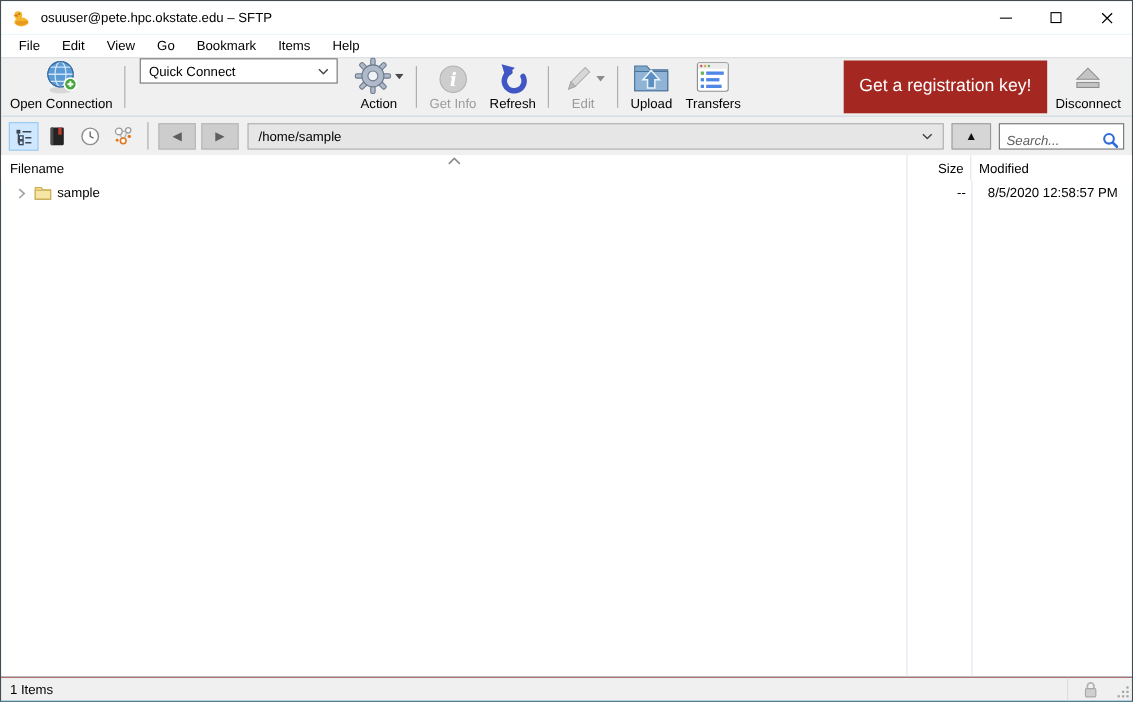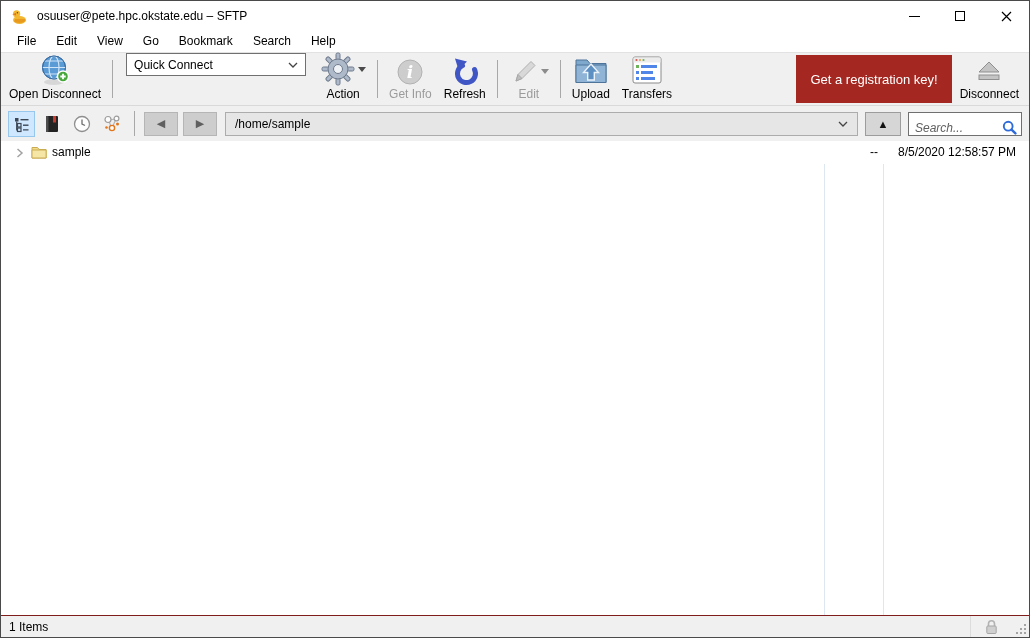--- a/index.html
+++ b/index.html
@@ -25,21 +25,21 @@
   
   .toolbar { height:54px; flex:0 0 54px; background:#f0f0f0; border-top:1px solid #e2e2e2; border-bottom:1px solid #d9d9d9; display:flex; align-items:stretch; padding:0 4px 0 2px; }
   .tb-btn { display:flex; flex-direction:column; align-items:center; justify-content:flex-end; padding:3px 6px; }
   .tb-icon-row { flex:1; display:flex; align-items:center; justify-content:center; gap:2px; }
   .tb-label { line-height:15px; white-space:nowrap; }
   .tb-label.disabled { color:#9b9b9b; }
   .tb-sep { width:1px; background:#a8a8a8; margin:7px 5px; }
   .combo-wrap { display:flex; align-items:flex-start; padding:0 8px; }
   .combo { width:180px; height:23px; background:#fff; border:1px solid #707070; display:flex; align-items:center; padding:0 7px; font-size:12px; }
   .combo .combo-text { flex:1; }
-  .reg-btn { margin-left:auto; align-self:stretch; margin-top:2px; margin-bottom:2px; background:#a42821; color:#fff; font-size:13px; padding:0 14px; display:flex; align-items:center; border:none; cursor:pointer; white-space:nowrap; }
+  .reg-btn { margin-left:auto; align-self:stretch; margin-top:2px; margin-bottom:2px; background:#a42821; color:#fff; font-size:16px; padding:0 14px; display:flex; align-items:center; border:none; cursor:pointer; white-space:nowrap; }
 
   
   .navbar { height:35px; flex:0 0 35px; background:#f0f0f0; display:flex; align-items:center; padding:0 7px; }
   .view-btn { width:27px; height:26px; display:flex; align-items:center; justify-content:center; margin-right:3px; border:1px solid transparent; }
   .view-btn.selected { background:#cfe8ff; border:1px solid #98c7ee; }
   .nav-sep { width:1px; height:25px; background:#a8a8a8; margin:0 9px 0 6px; }
   .nav-arrow { width:34px; height:24px; background:#cdcdcd; border:1px solid #b5b5b5; color:#5f5f5f; display:flex; align-items:center; justify-content:center; font-size:11px; margin-right:5px; }
   .path-combo { flex:1; height:24px; background:#e6e6e6; border:1px solid #acacac; display:flex; align-items:center; padding:0 9px; margin:0 7px 0 3px; }
   .path-combo .path-text { flex:1; }
   .up-btn { width:36px; height:24px; background:#d6d6d6; border:1px solid #9c9c9c; display:flex; align-items:center; justify-content:center; font-size:11px; color:#111; }
@@ -99,39 +99,39 @@
       </div>
     </div>
   </div>
 
   <div class="menubar">
     <span class="menu-item">File</span>
     <span class="menu-item">Edit</span>
     <span class="menu-item">View</span>
     <span class="menu-item">Go</span>
     <span class="menu-item">Bookmark</span>
-    <span class="menu-item">Search</span>
+    <span class="menu-item">Items</span>
     <span class="menu-item">Help</span>
   </div>
 
   <div class="toolbar">
 
     <div class="tb-btn">
       <div class="tb-icon-row">
         <svg width="34" height="34" viewBox="0 0 34 34">
           <ellipse cx="16" cy="29" rx="10" ry="3" fill="#d7d7d7"></ellipse>
           <circle cx="16" cy="14.5" r="11.5" fill="#5b9bd5" stroke="#3a6ea5"></circle>
           <ellipse cx="16" cy="14.5" rx="5" ry="11.5" fill="none" stroke="#cfe4f7" stroke-width="1.2"></ellipse>
           <path d="M4.5 14.5 h23 M6.5 8 h19 M6.5 21 h19" stroke="#cfe4f7" stroke-width="1.2" fill="none"></path>
           <circle cx="16" cy="14.5" r="11.5" fill="none" stroke="#3a6ea5"></circle>
           <circle cx="25" cy="23.5" r="5.5" fill="#46a83c" stroke="#fff" stroke-width="1.4"></circle>
           <path d="M25 20.8 v5.4 M22.3 23.5 h5.4" stroke="#fff" stroke-width="1.8"></path>
         </svg>
       </div>
-      <div class="tb-label">Open Disconnect</div>
+      <div class="tb-label">Open Connection</div>
     </div>
 
     <div class="tb-sep"></div>
 
     <div class="combo-wrap">
       <div class="combo">
         <span class="combo-text">Quick Connect</span>
         <svg width="10" height="6" viewBox="0 0 10 6">
             <polyline points="1,1 5,5 9,1" fill="none" stroke="#444" stroke-width="1.3"></polyline>
           </svg>
@@ -301,20 +301,28 @@
         <circle cx="6.2" cy="6.2" r="4.4" fill="none" stroke="#2f6bd8" stroke-width="1.9"></circle>
         <path d="M9.6 9.6 L13.4 13.4" stroke="#2f6bd8" stroke-width="2.4" stroke-linecap="round"></path>
       </svg>
     </div>
   </div>
 
   <div class="browser">
     <div class="col-line c1"></div>
     <div class="col-line c2"></div>
 
+    <div class="header-row">
+      <svg class="sort-caret" width="12" height="7" viewBox="0 0 12 7">
+          <polyline points="1,6 6,1 11,6" fill="none" stroke="#8a8a8a" stroke-width="1.4"></polyline>
+        </svg>
+      <div class="h-filename">Filename</div>
+      <div class="h-size">Size</div>
+      <div class="h-modified">Modified</div>
+    </div>
 
     <div class="file-row">
       <div class="cell-name">
         <span class="expander">
           <svg width="8" height="12" viewBox="0 0 8 12">
               <polyline points="1.5,2 6,6 1.5,10" fill="none" stroke="#a2a2a2" stroke-width="1.5"></polyline>
             </svg>
         </span>
         <svg class="folder" width="16" height="14" viewBox="0 0 16 14">
           <path d="M1 2.5 h5.5 l1.6 2 h7 v8.5 H1 Z" fill="#f2dc8c" stroke="#c9ac52"></path>

